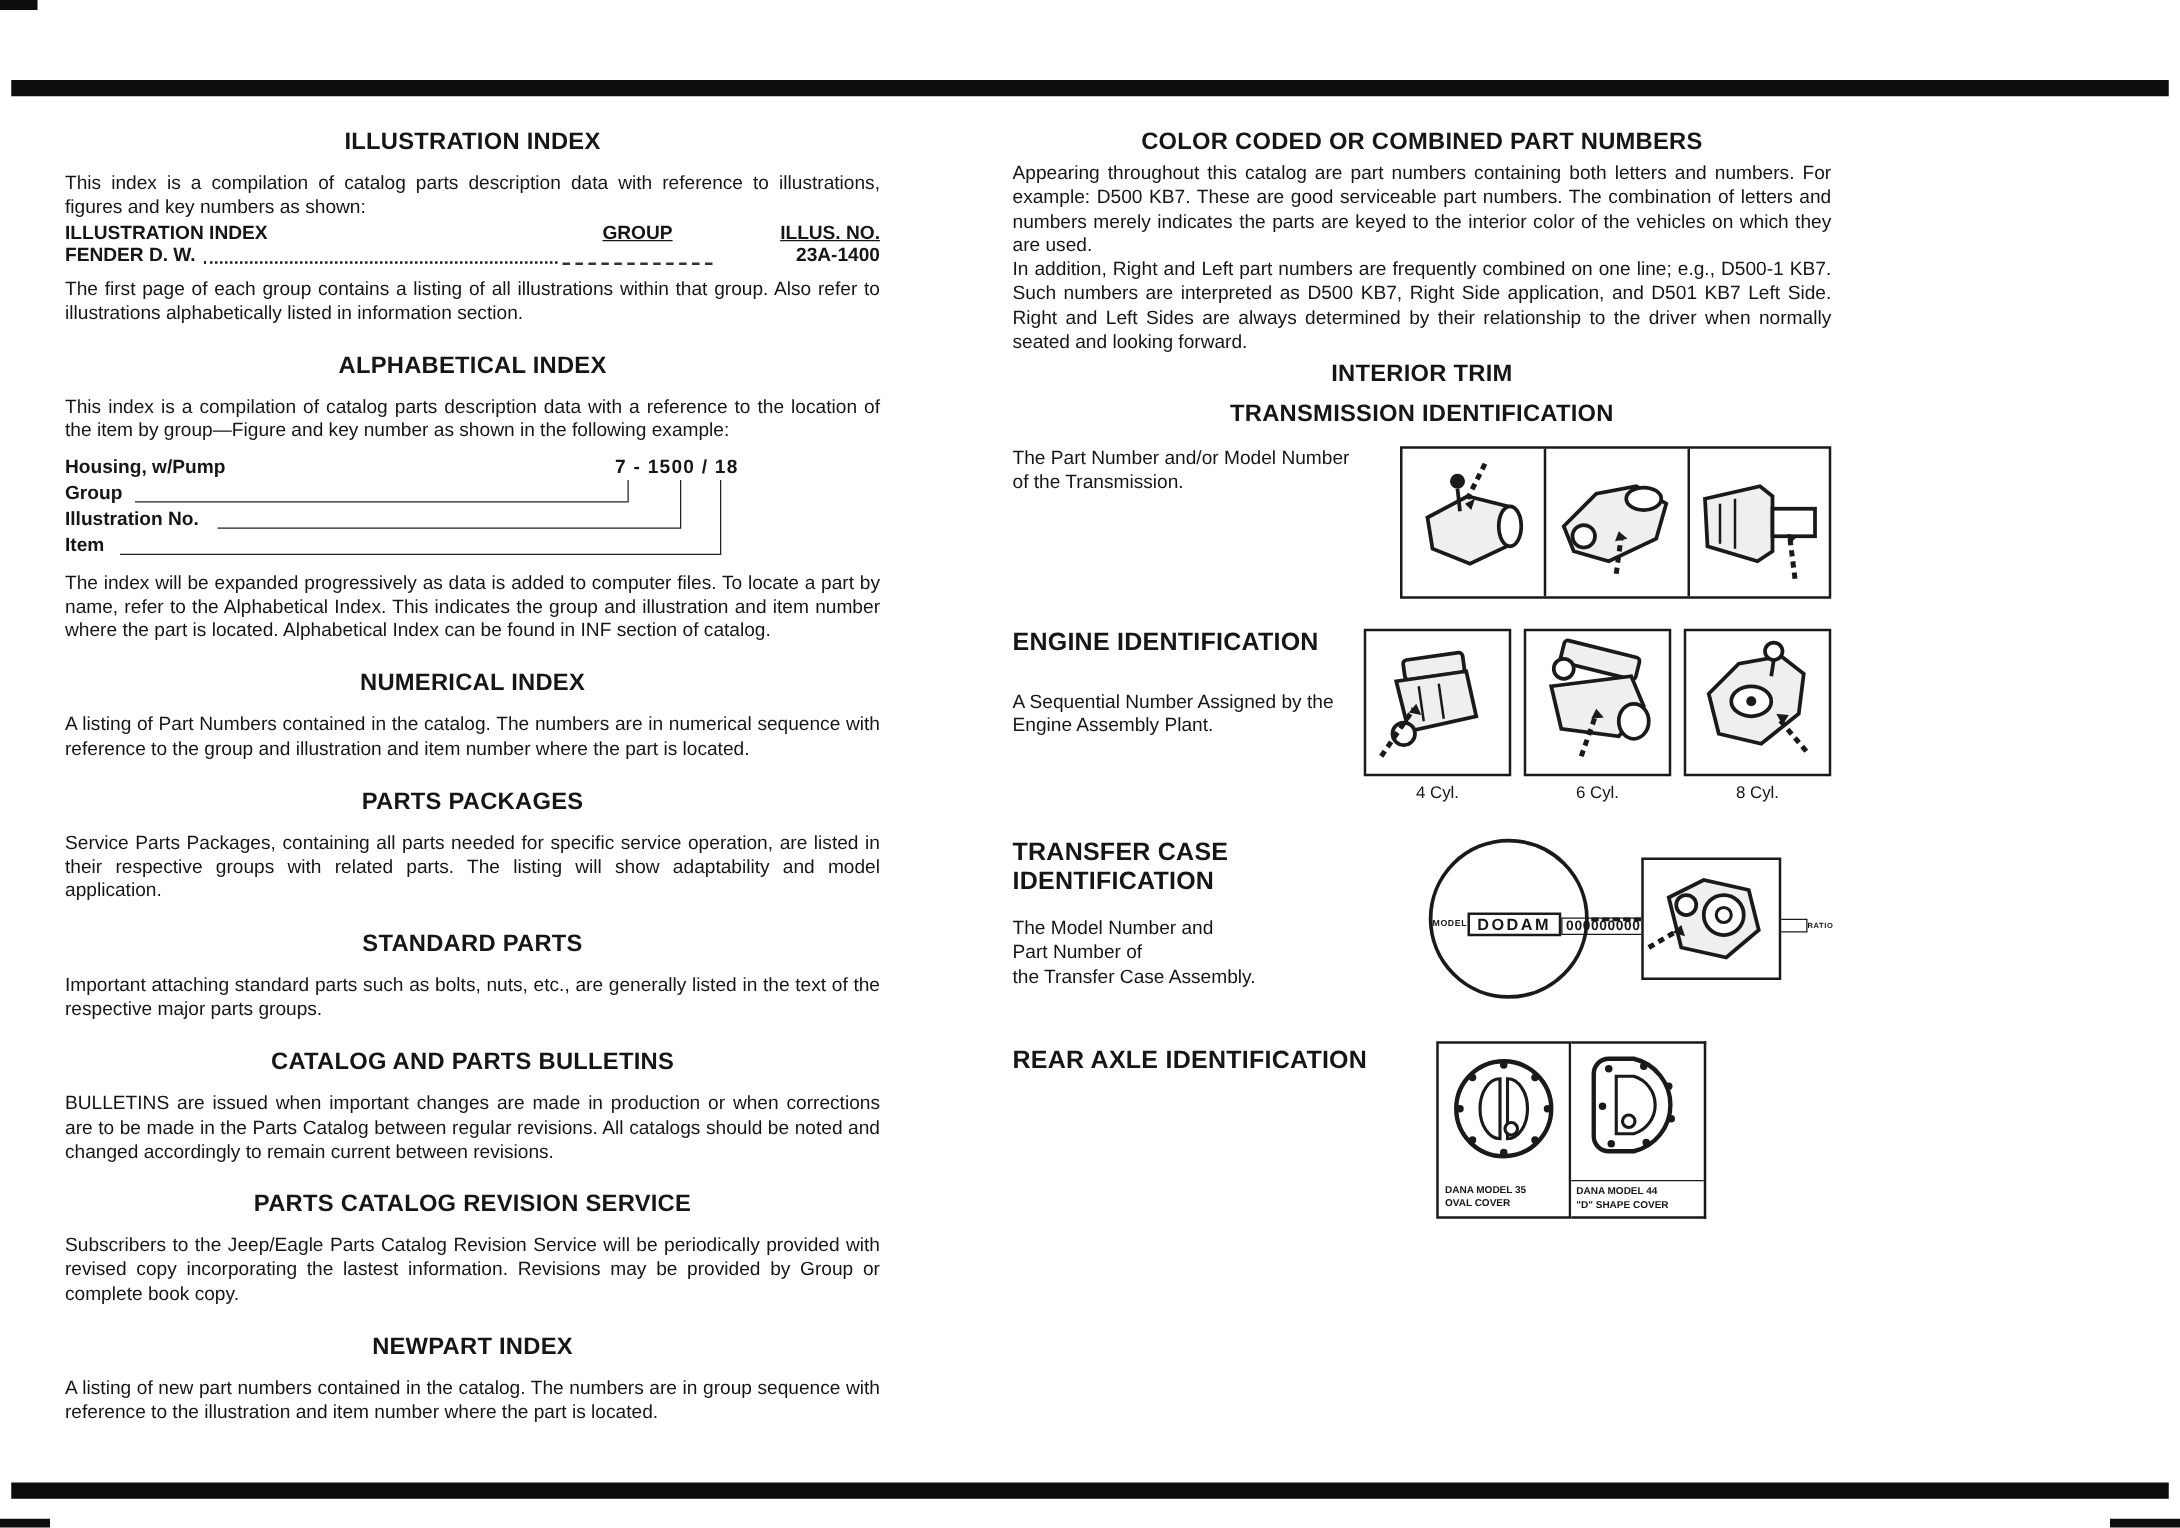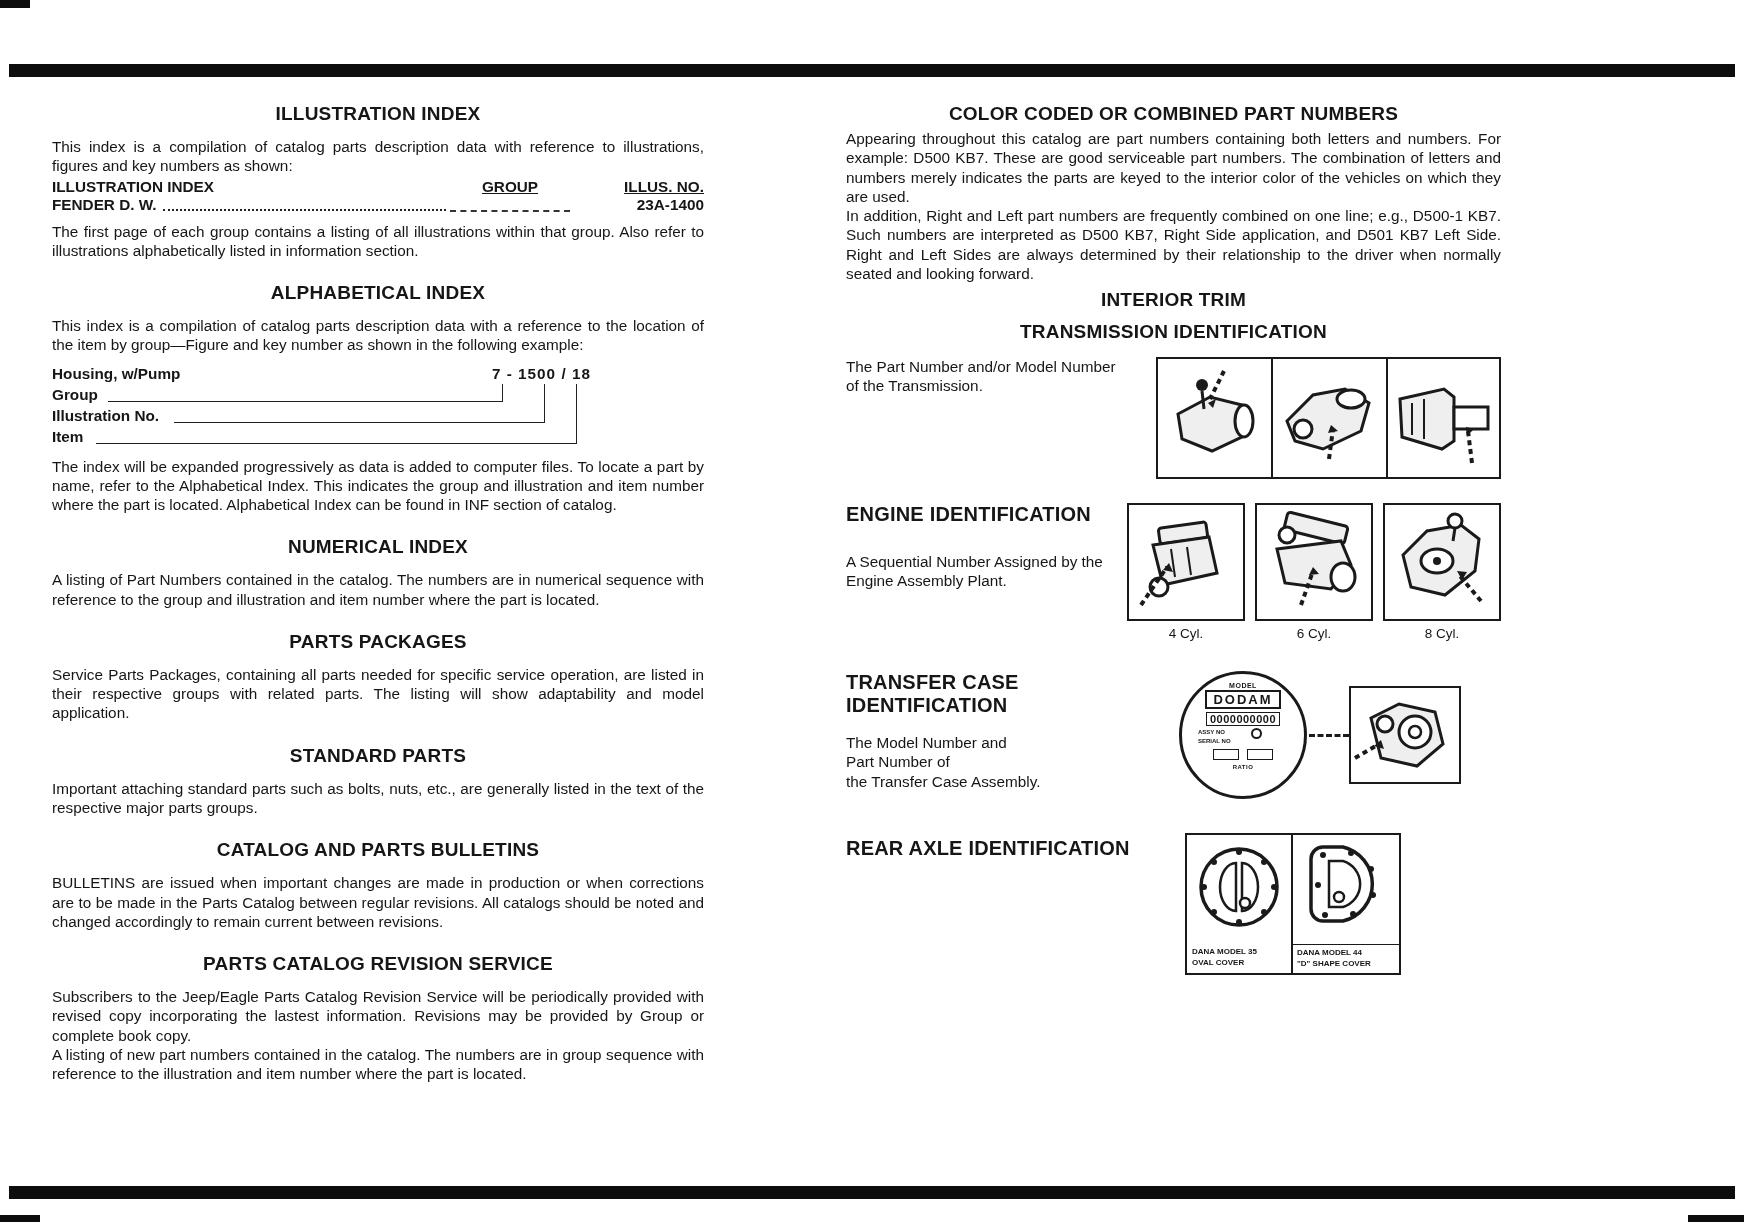--- a/index.html
+++ b/index.html
@@ -12,21 +12,21 @@
   .rule { position:absolute; left:9px; right:9px; height:13px; background:#0d0d0d; }
   .rule-top { top:64px; }
   .rule-bottom { top:1186px; }
   .corner { position:absolute; background:#0d0d0d; }
   .c-tl { left:0; top:0; width:30px; height:8px; }
   .c-bl { left:0; top:1215px; width:40px; height:7px; }
   .c-br { left:1688px; top:1215px; width:56px; height:7px; }
 
   .col { position:absolute; top:95px; }
   .col-left  { left:52px;  width:652px; }
-  .col-right { left:846px; width:655px; }
+  .col-right { left:810px; width:655px; }
 
   h2.center { font-size:19px; font-weight:700; text-align:center; letter-spacing:.2px; margin:22px 0 12px; }
   h2.first { margin-top:8px; }
   h2.left { font-size:20px; font-weight:700; text-align:left; letter-spacing:.2px; }
   p.body { font-size:15.3px; line-height:1.26; text-align:justify; }
   p.body.nojust { text-align:left; }
 
   
   .ix-example { font-size:15.3px; margin:2px 0 8px; }
   .ix-row { display:flex; align-items:flex-end; }
@@ -57,21 +57,21 @@
   .trans-cell { flex:1 1 33%; border-right:2.5px solid #1a1a1a; position:relative; }
   .trans-cell:last-child { border-right:none; }
 
   .engine-row { display:flex; gap:10px; }
   .engine-panel { width:118px; height:118px; }
   .engine-labels { display:flex; gap:10px; margin-top:5px; }
   .engine-label { width:118px; text-align:center; font-size:13.5px; }
 
   .tc-group { display:flex; align-items:center; }
   .tc-tag { width:128px; height:128px; border:3px solid #1a1a1a; border-radius:50%;
-            display:flex; flex-direction:column; align-items:center; padding-top:8px; position:relative; background:#fff; }
+            display:flex; align-items:center; padding-top:8px; position:relative; background:#fff; }
   .tc-model-label { font-size:7px; font-weight:700; letter-spacing:.5px; }
   .tc-model-box { border:2px solid #1a1a1a; font-size:13px; font-weight:700; letter-spacing:2px; padding:0 6px; margin-top:1px; background:#fff; }
   .tc-part-box { border:1.5px solid #1a1a1a; font-size:11px; font-weight:700; letter-spacing:.5px; padding:0 3px; margin-top:3px; }
   .tc-mid { display:flex; width:100%; padding:2px 14px 0 16px; align-items:flex-start; }
   .tc-small-labels { font-size:6px; font-weight:700; line-height:1.5; }
   .tc-hole { width:11px; height:11px; border:2px solid #1a1a1a; border-radius:50%; margin:0 auto; }
   .tc-rects { display:flex; gap:8px; margin-top:3px; }
   .tc-rect { width:26px; height:11px; border:1.5px solid #1a1a1a; }
   .tc-ratio { font-size:6px; font-weight:700; margin-top:4px; letter-spacing:.5px; }
   .tc-dash { width:40px; margin:0 0 0 2px; }
@@ -146,20 +146,21 @@
 
   <h2 class="center">STANDARD PARTS</h2>
   <p class="body">Important attaching standard parts such as bolts, nuts, etc., are generally listed in the text of the respective major parts groups.</p>
 
   <h2 class="center">CATALOG AND PARTS BULLETINS</h2>
   <p class="body">BULLETINS are issued when important changes are made in production or when corrections are to be made in the Parts Catalog between regular revisions. All catalogs should be noted and changed accordingly to remain current between revisions.</p>
 
   <h2 class="center">PARTS CATALOG REVISION SERVICE</h2>
   <p class="body">Subscribers to the Jeep/Eagle Parts Catalog Revision Service will be periodically provided with revised copy incorporating the lastest information. Revisions may be provided by Group or complete book copy.</p>
 
+  <h2 class="center">NEWPART INDEX</h2>
   <p class="body">A listing of new part numbers contained in the catalog. The numbers are in group sequence with reference to the illustration and item number where the part is located.</p>
 </div>
 
 <div class="col col-right">
 
   <h2 class="center first" style="margin-bottom:4px;">COLOR CODED OR COMBINED PART NUMBERS</h2>
   <p class="body">Appearing throughout this catalog are part numbers containing both letters and numbers. For example: D500 KB7. These are good serviceable part numbers. The combination of letters and numbers merely indicates the parts are keyed to the interior color of the vehicles on which they are used.</p>
   <p class="body">In addition, Right and Left part numbers are frequently combined on one line; e.g., D500-1 KB7. Such numbers are interpreted as D500 KB7, Right Side application, and D501 KB7 Left Side. Right and Left Sides are always determined by their relationship to the driver when normally seated and looking forward.</p>
 
   <h2 class="center" style="margin:6px 0 2px;">INTERIOR TRIM</h2>

